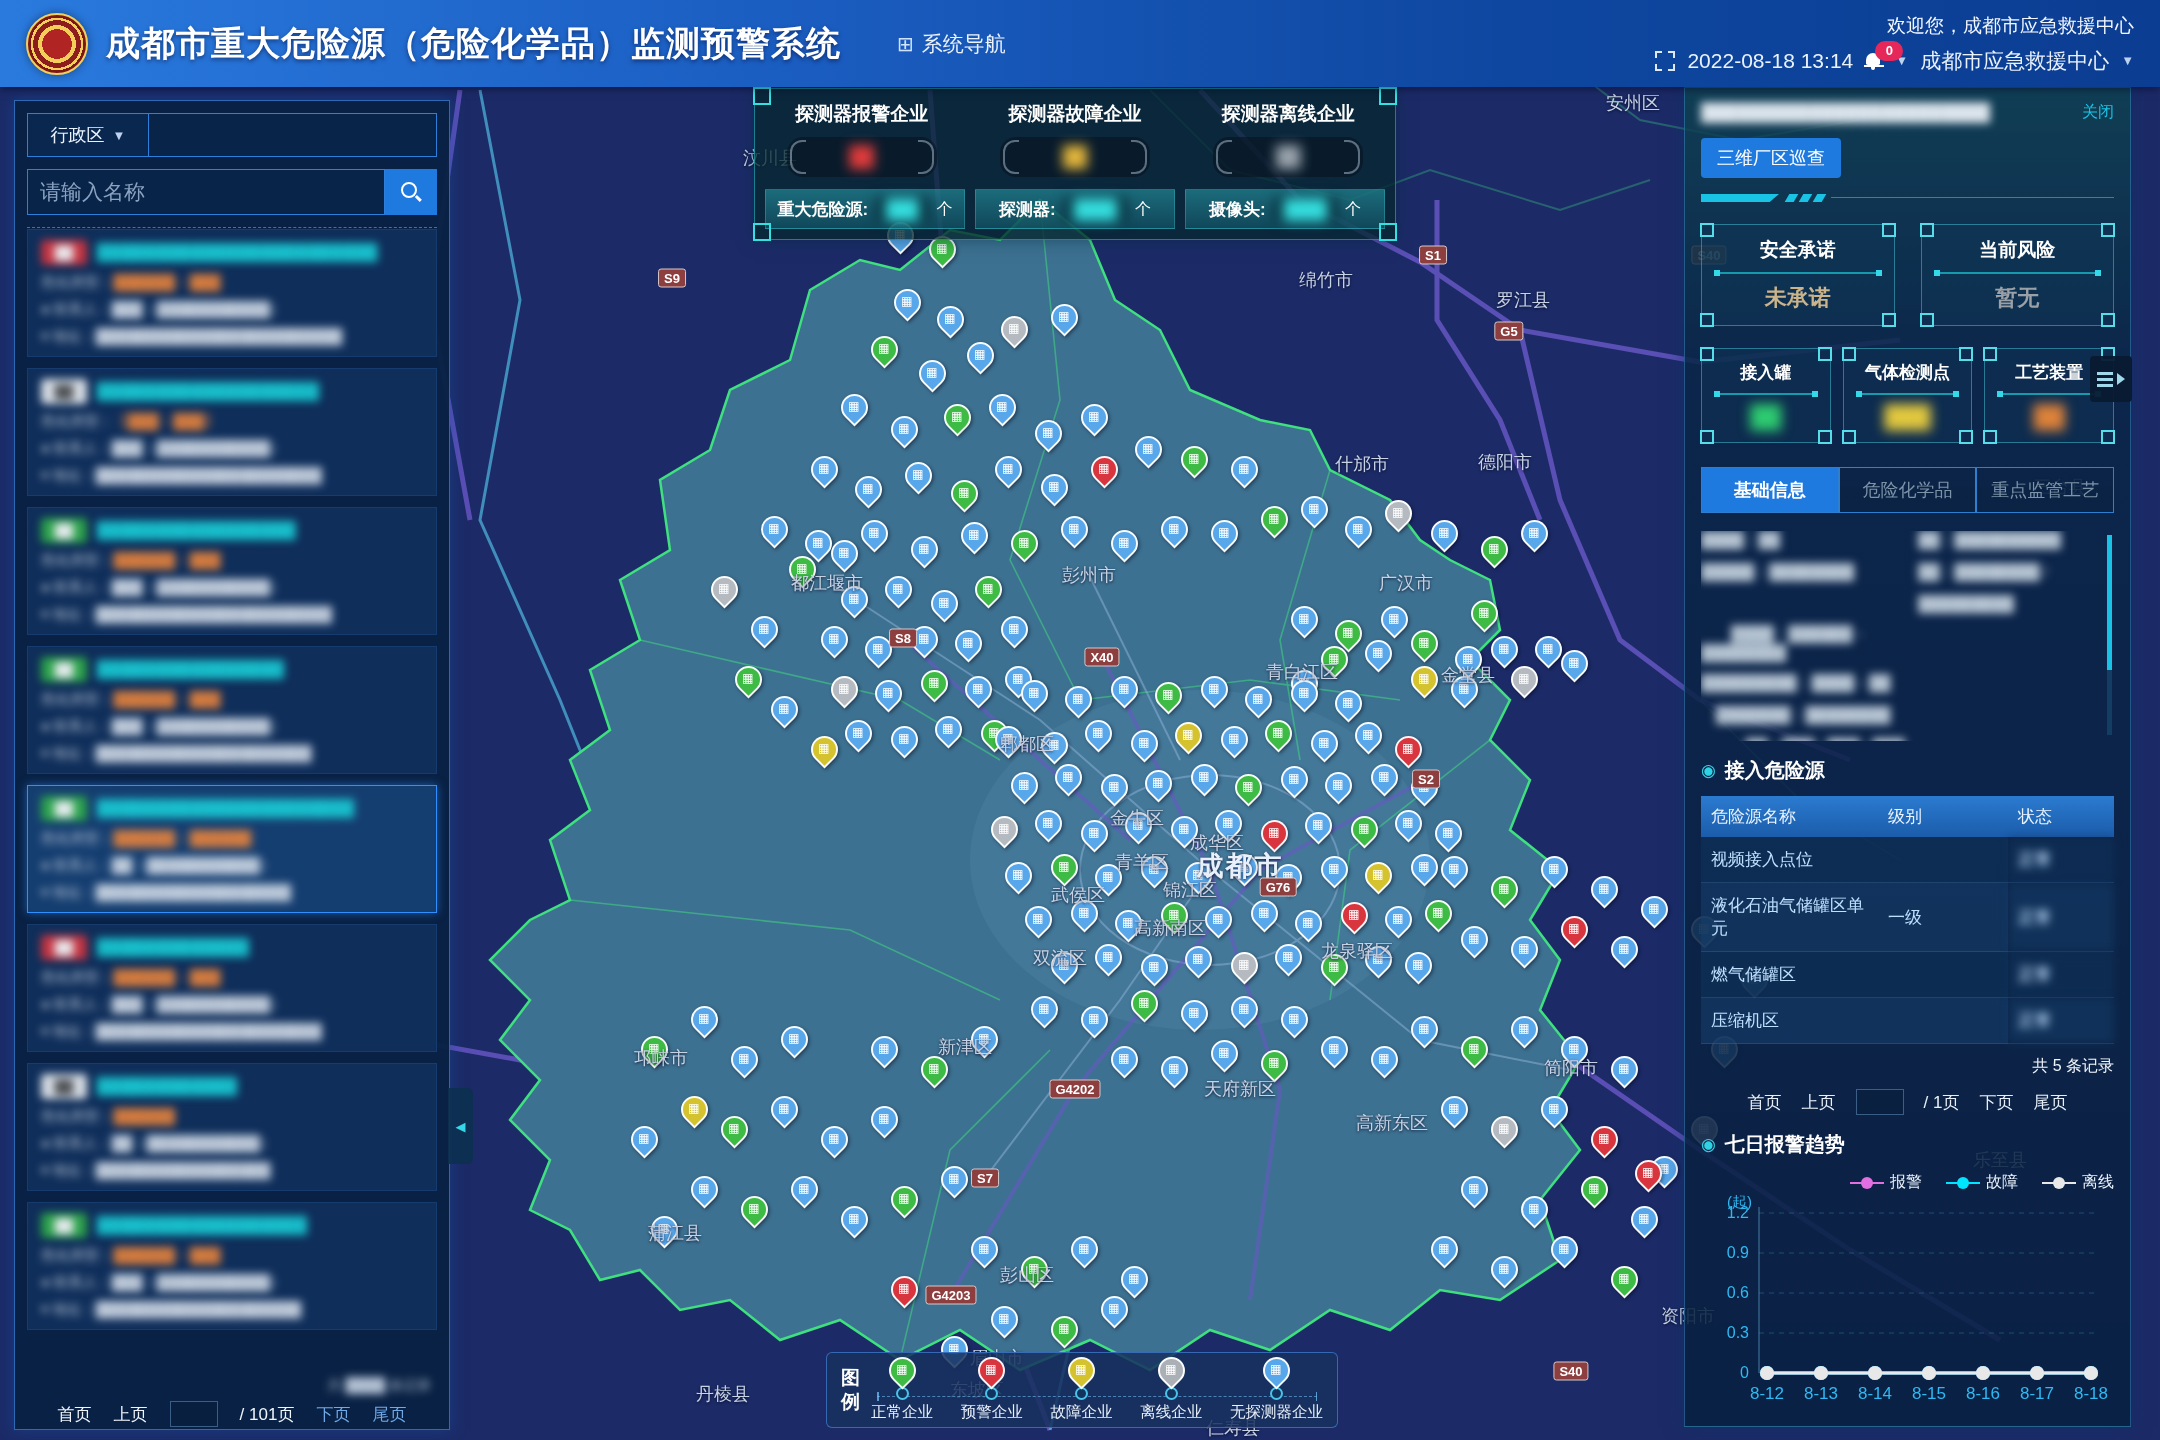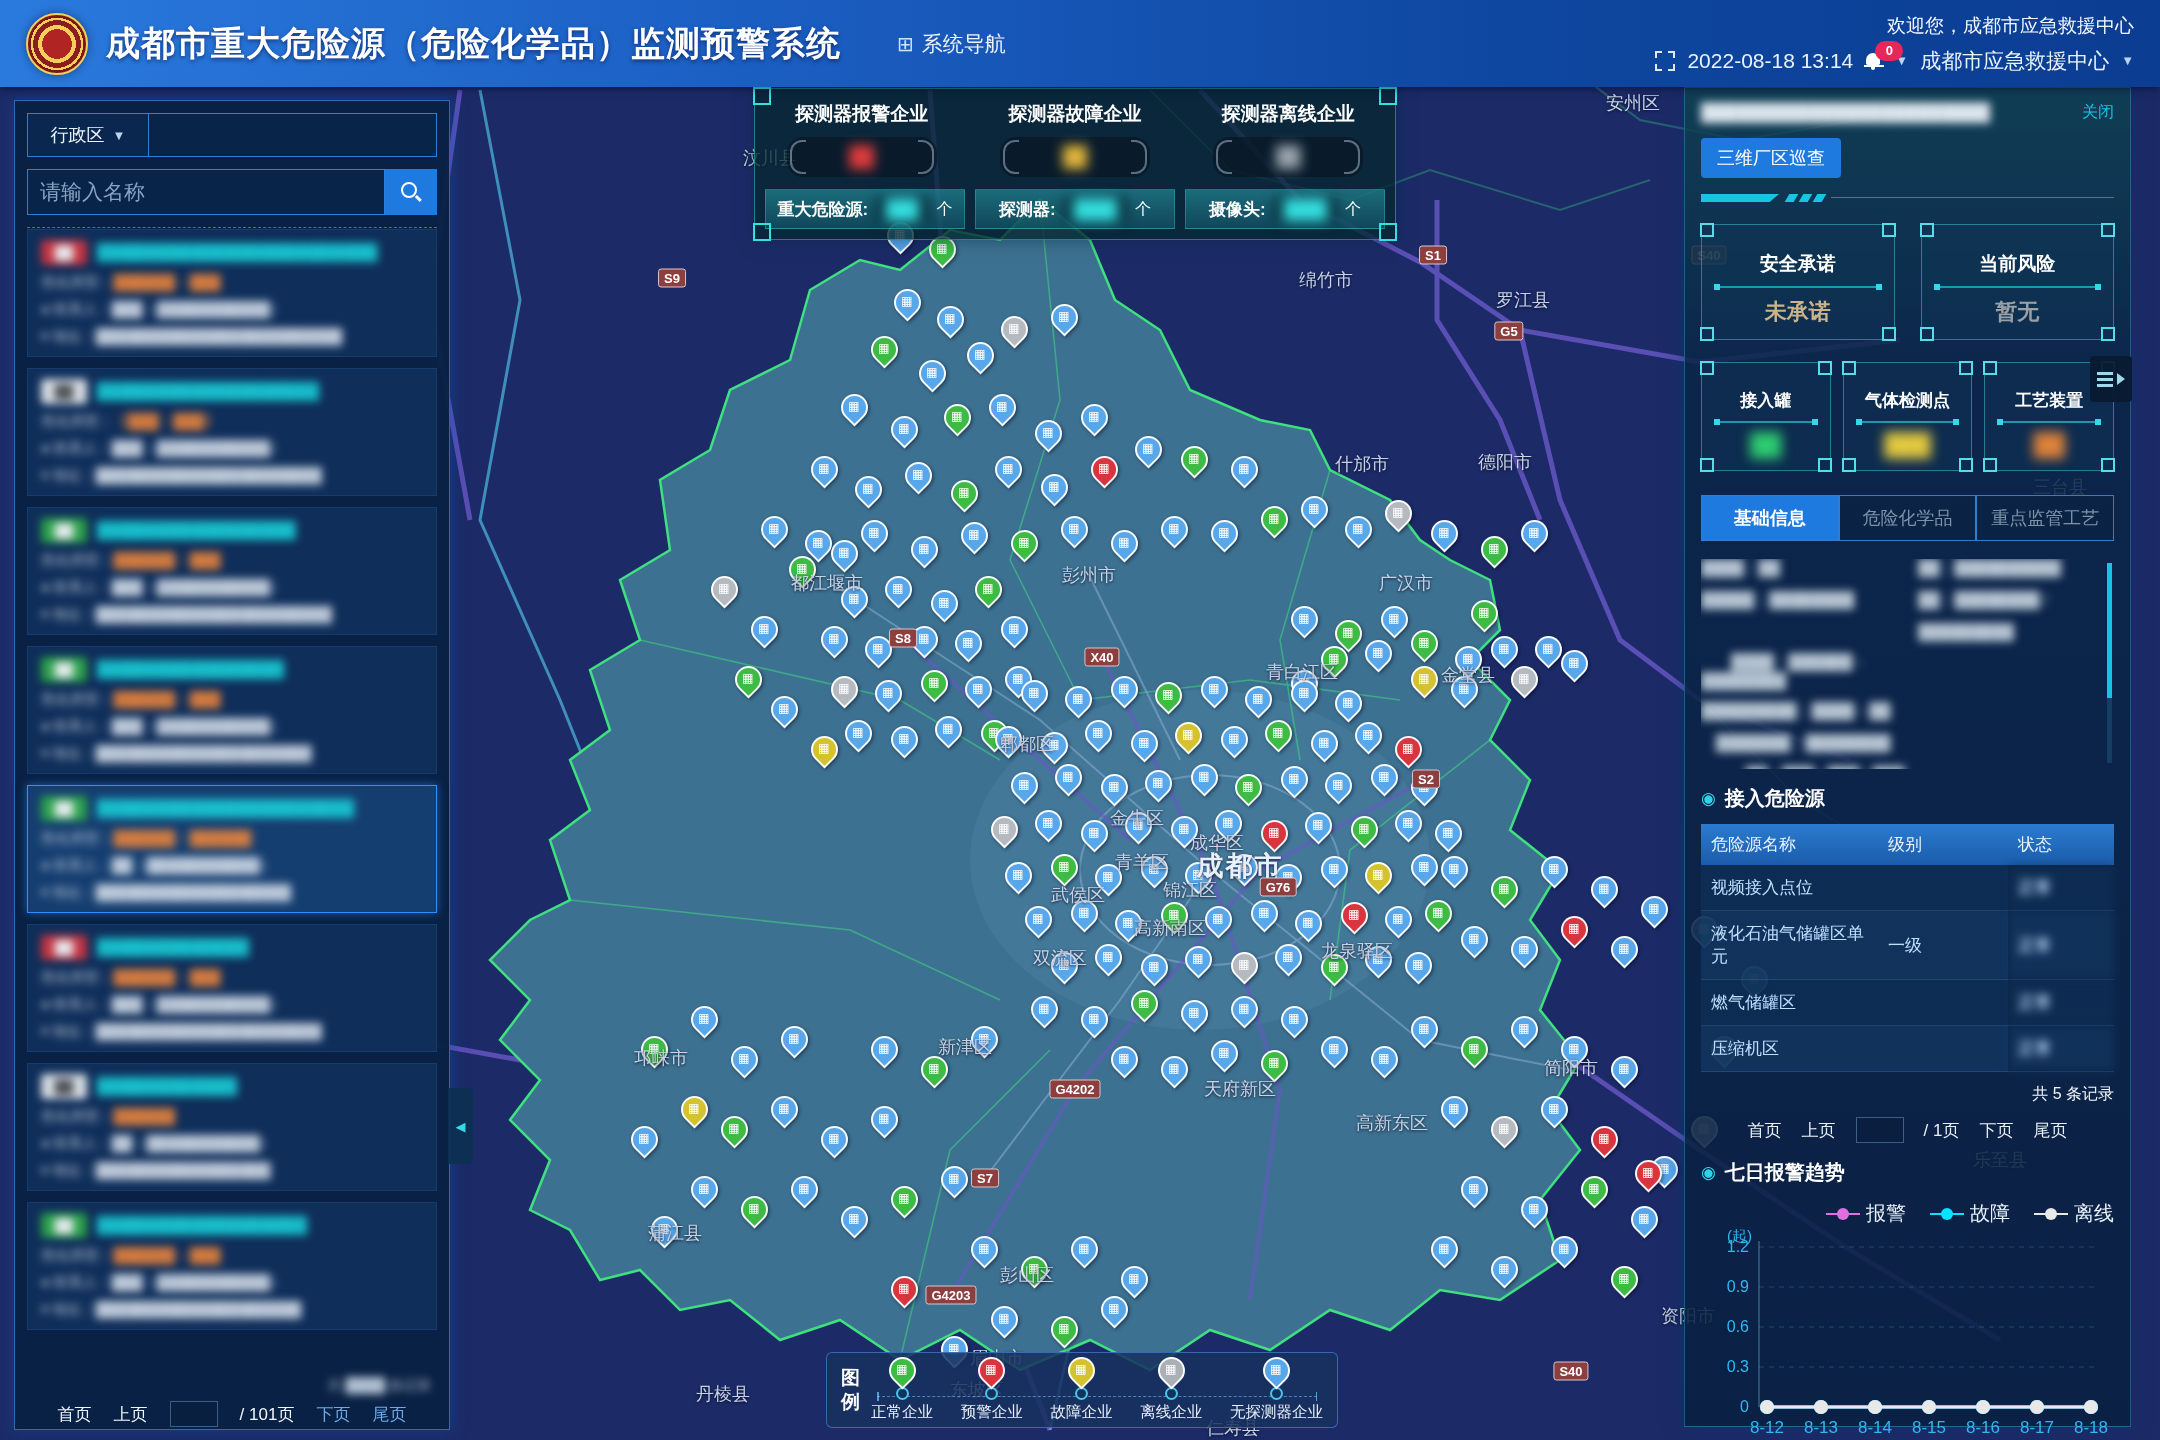--- a/index.html
+++ b/index.html
@@ -97,21 +97,21 @@
   .p-titlerow{display:flex;align-items:flex-start}
   .p-title{color:#f2f7fd;font-size:17px;font-weight:bold;flex:1;line-height:1.3}
   .p-close{color:#19c3e6;font-size:16px;cursor:pointer;margin-left:8px}
   .p-btn{margin-top:14px;display:inline-block;background:#1f7ae0;color:#fff;font-size:18px;padding:8px 16px;border-radius:4px;cursor:pointer}
   .p-divider{margin-top:16px;height:8px;position:relative}
   .p-divider .bar{position:absolute;left:0;top:0;width:78px;height:8px;background:#19c3e6;clip-path:polygon(0 0,100% 0,88% 100%,0 100%)}
   .p-divider .s1,.p-divider .s2,.p-divider .s3{position:absolute;top:0;width:9px;height:8px;background:#19c3e6;transform:skewX(-30deg)}
   .p-divider .s1{left:86px}.p-divider .s2{left:100px}.p-divider .s3{left:114px}
   .p-divider .line{position:absolute;left:130px;right:0;top:3px;height:1px;background:rgba(60,190,215,.6)}
   .pair-row{display:flex;gap:26px;margin-top:22px}
-  .pbox{flex:1;border:1px solid rgba(70,200,220,.5);background:rgba(18,56,88,.35);padding:26px 0 12px;position:relative;text-align:center}
+  .pbox{flex:1;border:1px solid rgba(70,200,220,.5);background:rgba(18,56,88,.35);padding:12px 0 12px;position:relative;text-align:center}
   .pbox .corner{position:absolute;width:10px;height:10px;border:2px solid #57dcea}
   .pbox .lab{color:#fff;font-size:19px;font-weight:bold}
   .pbox .dline{position:relative;height:2px;background:#169aad;margin:9px 14px}
   .pbox .dline::before,.pbox .dline::after{content:"";position:absolute;top:-2px;width:6px;height:6px;background:#35d8e8}
   .pbox .dline::before{left:-2px}.pbox .dline::after{right:-2px}
   .pbox .val{font-size:22px;font-weight:bold}
   .tri-row{display:flex;gap:12px;margin-top:22px}
   .tri-row .pbox .lab{font-size:17px}
   .tabs{display:flex;margin-top:24px}
   .tab{flex:1;border:1px solid #2f7fd1;padding:10px 0;text-align:center;font-size:18px;color:#7d93a8;background:rgba(10,35,65,.4);cursor:pointer}
@@ -131,21 +131,21 @@
   table.hz{width:100%;border-collapse:collapse;margin-top:12px;font-size:17px}
   table.hz th{background:linear-gradient(180deg,#2b7bd0,#1b5cab);color:#eaf4ff;text-align:left;padding:9px 10px;font-weight:normal}
   table.hz td{padding:11px 10px;color:#bfe0ff;border-bottom:1px solid rgba(90,150,210,.22)}
   table.hz tr:nth-child(odd) td{background:rgba(16,52,92,.55)}
   table.hz tr:nth-child(even) td{background:rgba(22,64,110,.55)}
   .status-ok{color:#34d058;font-weight:bold}
   .p-count{text-align:right;color:#f0f5fb;font-size:16px;margin-top:12px}
   .p-pg{display:flex;align-items:center;justify-content:center;gap:20px;color:#e8eff8;font-size:17px;margin-top:12px}
   .p-pg .lk{cursor:pointer}
   .legendline{display:flex;justify-content:flex-end;gap:24px;margin-top:14px;align-items:center}
-  .legitem{display:flex;align-items:center;gap:6px;color:#e9f1fa;font-size:20px}
+  .legitem{display:flex;align-items:center;gap:6px;color:#e9f1fa;font-size:16px}
   .legitem .ln{width:34px;height:2px;position:relative}
   .legitem .ln::after{content:"";position:absolute;left:11px;top:-5px;width:12px;height:12px;border-radius:50%;background:inherit;background:none}
   .legitem .dotc{position:absolute;left:11px;top:-5px;width:12px;height:12px;border-radius:50%}
   
   #legend{position:absolute;left:826px;top:1352px;width:512px;height:76px;z-index:5;background:rgba(23,49,94,.86);
     border:1px solid rgba(62,120,200,.8);border-radius:6px;display:flex;align-items:center;padding:0 14px;box-sizing:border-box}
   .leg-title{width:24px;color:#fff;font-size:19px;font-weight:bold;line-height:1.25;margin-right:6px}
   .leg-items{position:relative;flex:1;display:flex;justify-content:space-between}
   .leg-dash{position:absolute;left:6px;right:6px;top:39px;border-top:1.5px dashed rgba(120,200,255,.55)}
   .leg-dash::before,.leg-dash::after{content:"";position:absolute;top:-5px;width:1.5px;height:9px;background:rgba(120,200,255,.7)}

